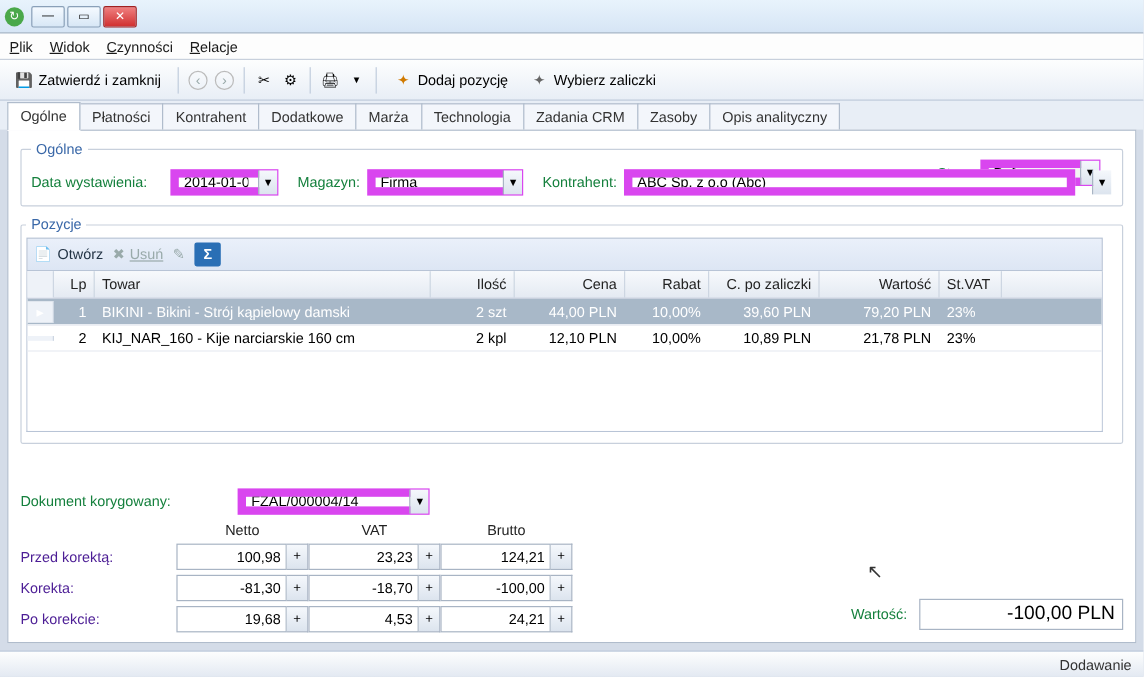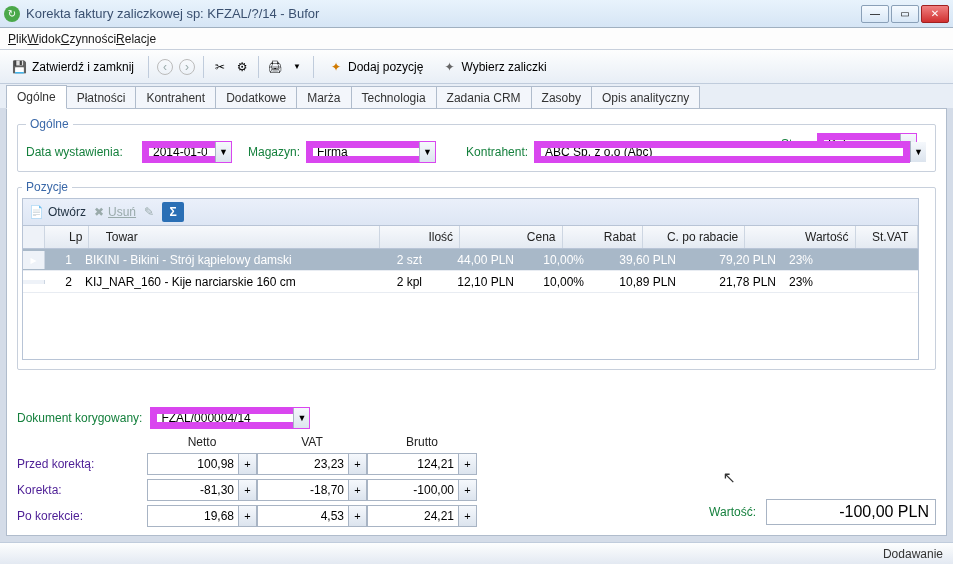--- a/index.html
+++ b/index.html
@@ -7,21 +7,21 @@
 
 
 .title-bar { height: 28px; background: linear-gradient(#e8f3fc, #d6e5f5); display: flex; align-items: center; padding: 0 4px; border-bottom: 1px solid #a0b0c0; }
 .title-bar .app-icon { width: 16px; height: 16px; border-radius: 50%; background: #4aa84a; margin-right: 6px; display: inline-flex; align-items: center; justify-content: center; color: #fff; font-size: 10px; }
 .title-bar .title-text { flex: 1; color: #3a5070; font-size: 13px; }
 .title-bar .win-btns { display: flex; gap: 2px; }
 .title-bar .win-btn { width: 28px; height: 18px; border: 1px solid #8aa0b8; border-radius: 2px; background: linear-gradient(#f5faff,#d8e7f6); display: flex; align-items: center; justify-content: center; font-size: 10px; cursor: pointer; }
 .title-bar .win-btn.close { background: linear-gradient(#f08080,#d03030); border-color: #a02020; color: #fff; }
 
 
-.menu-bar { height: 22px; background: #fdfdfd; display: flex; align-items: center; padding: 0 8px; border-bottom: 1px solid #c8d0dc; }
+.menu-bar { height: 22px; background: #fdfdfd; display: flex; align-items: center; padding: 0 8px; gap: 14px; border-bottom: 1px solid #c8d0dc; }
 .menu-bar span { color: #1a1a1a; cursor: pointer; }
 .menu-bar span u { text-decoration: underline; }
 
 
 .toolbar { height: 34px; background: linear-gradient(#fdfefe,#e8eef6); display: flex; align-items: center; padding: 0 6px; gap: 6px; border-bottom: 1px solid #c0ccdc; }
 .toolbar .tb-btn { display: flex; align-items: center; gap: 4px; padding: 3px 6px; cursor: pointer; border-radius: 2px; }
 .toolbar .sep { width: 1px; height: 22px; background: #c0ccdc; margin: 0 2px; }
 .toolbar .icon { width: 16px; height: 16px; display: inline-flex; align-items: center; justify-content: center; font-size: 12px; }
 .icon-save { color: #2a6fb5; }
 .icon-nav { color: #9aa; border: 1px solid #bbb; border-radius: 50%; width: 18px; height: 18px; }
@@ -49,21 +49,21 @@
 .stan-row { display:flex; justify-content:flex-end; align-items:center; gap:8px; margin-bottom:6px; position:absolute; right:18px; top:2px;}
 
 
 .poz-tb { background: linear-gradient(#eaf0fa,#dde6f4); border: 1px solid #b8c4d6; height: 28px; display: flex; align-items: center; gap: 8px; padding: 0 6px; }
 .poz-tb .btn { display: flex; align-items: center; gap: 4px; cursor: pointer; color: #234; }
 .poz-tb .btn.disabled { color: #9aa; }
 .poz-tb .sigma { width: 22px; height: 20px; background: #2a6fb5; color: #fff; display: flex; align-items: center; justify-content: center; font-weight: bold; border-radius: 2px; }
 
 
 .tbl { border: 1px solid #b8c4d6; border-top: none; }
-.tbl-head { display: flex; background: linear-gradient(#f7f9fc,#e4eaf2); border-bottom: 1px solid #b8c4d6; justify-content: space-between; }
+.tbl-head { display: flex; background: linear-gradient(#f7f9fc,#e4eaf2); border-bottom: 1px solid #b8c4d6; }
 .tbl-head > div { padding: 4px 6px; border-right: 1px solid #cdd6e2; font-weight: normal; color: #222; }
 .tbl-body { height: 110px; background: #fff; }
 .tbl-row { display: flex; height: 22px; align-items: center; border-bottom: 1px solid #e8ecf2; }
 .tbl-row > div { padding: 2px 6px; border-right: 1px solid transparent; white-space: nowrap; overflow: hidden; }
 .tbl-row.sel { background: #a8b8c8; color: #fff; }
 .col-ind { width: 22px; text-align: center; background: #eef2f8; border-right: 1px solid #cdd6e2 !important; }
 .col-lp { width: 34px; text-align: right; }
 .col-tw { width: 280px; }
 .col-il { width: 70px; text-align: right; }
 .col-ce { width: 92px; text-align: right; }
@@ -88,21 +88,20 @@
 .cursor-icon { position:absolute; right: 200px; bottom: 40px; font-size: 16px; color:#333; }
 
 
 .status-bar { height: 22px; background: linear-gradient(#fdfefe,#e3e9f2); display:flex; align-items:center; justify-content:flex-end; padding: 0 10px; border-top:1px solid #c0ccdc; color:#333; }
 </style>
 </head>
 <body>
 
 <div class="title-bar">
   <span class="app-icon">↻</span>
-  <span class="title-text">Korekta faktury zaliczkowej sp: KFZAL/?/14 - Bufor</span>
   <div class="win-btns">
     <div class="win-btn">—</div>
     <div class="win-btn">▭</div>
     <div class="win-btn close">✕</div>
   </div>
 </div>
 
 <div class="menu-bar">
   <span><u>P</u>lik</span>
   <span><u>W</u>idok</span>
@@ -162,21 +161,21 @@
       <span class="label" style="width:110px">Data wystawienia:</span>
       <div class="combo-wrap">
         <input class="text" style="width: 90px;" value="2014-01-08">
         <div class="arrow">▼</div>
       </div>
       <span class="label" style="margin-left:10px">Magazyn:</span>
       <div class="combo-wrap">
         <input class="text" style="width: 130px;" value="Firma">
         <div class="arrow">▼</div>
       </div>
-      <span class="label" style="margin-left:24px">Kontrahent:</span>
+      <span class="label" style="margin-left:10px">Kontrahent:</span>
       <div class="combo-wrap" style="flex:1">
         <input class="text" style="width: 376px;" value="ABC Sp. z o.o (Abc)">
         <div class="arrow">▼</div>
       </div>
     </div>
   </fieldset>
 
   <fieldset class="group" style="padding:4px 16px 4px 4px; height:190px">
     <legend>Pozycje</legend>
     <div class="poz-tb">
@@ -194,21 +193,21 @@
       <div class="sigma">Σ</div>
     </div>
     <div class="tbl">
       <div class="tbl-head">
         <div class="col-ind"></div>
         <div class="col-lp">Lp</div>
         <div class="col-tw">Towar</div>
         <div class="col-il">Ilość</div>
         <div class="col-ce">Cena</div>
         <div class="col-ra">Rabat</div>
-        <div class="col-cp">C. po rabacie</div>
+        <div class="col-cp">C. po zaliczki</div>
         <div class="col-wa">Wartość</div>
         <div class="col-vat">St.VAT</div>
       </div>
       <div class="tbl-body">
         <div class="tbl-row sel">
           <div class="col-ind">▸</div>
           <div class="col-lp">1</div>
           <div class="col-tw">BIKINI - Bikini - Strój kąpielowy damski</div>
           <div class="col-il">2 szt</div>
           <div class="col-ce">44,00 PLN</div>
@@ -229,21 +228,21 @@
           <div class="col-vat">23%</div>
         </div>
       </div>
     </div>
   </fieldset>
 
   <div class="bottom">
     <div class="dok-row">
       <span class="label">Dokument korygowany:</span>
       <div class="combo-wrap">
-        <input class="text" style="width: 160px;" value="FZAL/000004/14">
+        <input class="text" style="width: 160px; margin-left: 48px;" value="FZAL/000004/14">
         <div class="arrow">▼</div>
       </div>
     </div>
     <div class="sum-hdr">
       <div>Netto</div>
       <div>VAT</div>
       <div>Brutto</div>
     </div>
     <div class="sum-row">
       <span class="lbl">Przed korektą:</span>

